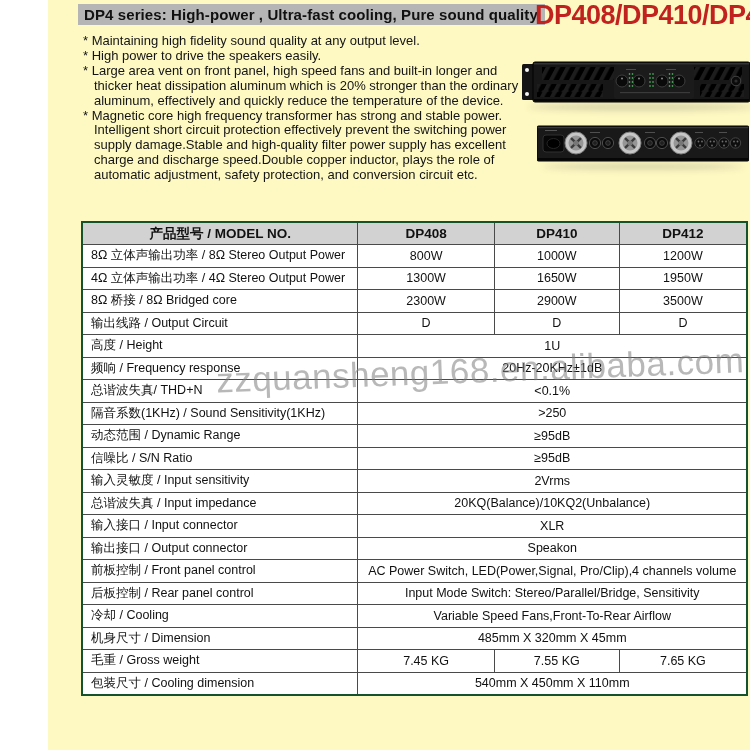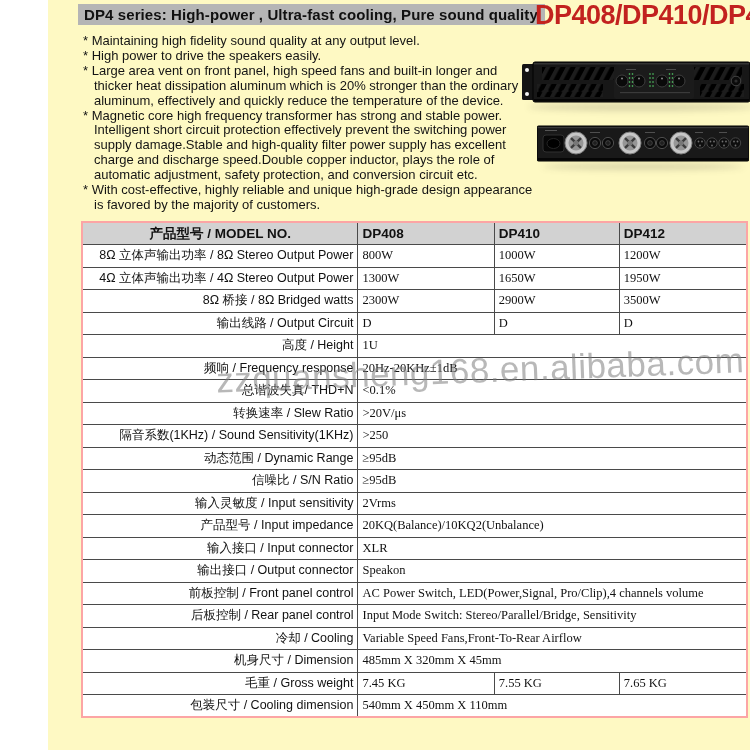--- a/index.html
+++ b/index.html
@@ -21,40 +21,39 @@
     color:rgba(125,125,125,.55); transform:rotate(-2.2deg); white-space:nowrap; letter-spacing:.5px;
     pointer-events:none; z-index:5; }
 
   .artifact-line { position:absolute; left:705px; top:182px; width:1px; height:40px; background:#d9d9d9; transform:rotate(6deg); }
 
   table.spec { position:absolute; left:33px; top:221px; width:667px; border-collapse:collapse; table-layout:fixed;
     font-size:12.5px; color:#111; background:#fff; z-index:2; }
   table.spec col.c0 { width:41.5%; } table.spec col.c1 { width:20.5%; }
   table.spec col.c2 { width:18.8%; } table.spec col.c3 { width:19.2%; }
   table.spec td, table.spec th { border:1px solid #4a4a4a; height:22.5px; padding:0 4px; overflow:hidden; white-space:nowrap; }
-  table.spec { border:2px solid #fca5a5;padding-left:40px; }
-  table.spec thead th { background:#d2d2d2; font-weight:bold; font-size:13.5px; text-align:left; }
+  table.spec { border:2px solid #14532d;padding-left:40px; }
+  table.spec thead th { background:#d2d2d2; font-weight:bold; font-size:13.5px; text-align:center; }
   table.spec thead th.lbl { text-align:center; }
-  table.spec td.lbl { text-align:right; padding-left:8px; }
-  table.spec td.val { text-align:left;font-family:Liberation Serif, serif; }
+  table.spec td.lbl { text-align:left; padding-left:8px; }
+  table.spec td.val { text-align:center; }
 </style>
 </head>
 <body>
 
 <div id="page">
 
   <div class="series-title">DP4 series: High-power , Ultra-fast cooling, Pure sound quality</div>
   <div class="model-title">DP408/DP410/DP412</div>
 
   <div class="features">
       <div class="feature">* Maintaining high fidelity sound quality at any output level.</div>
       <div class="feature">* High power to drive the speakers easily.</div>
       <div class="feature">* Large area vent on front panel, high speed fans and built-in longer and thicker heat dissipation aluminum which is 20% stronger than the ordinary aluminum, effectively and quickly reduce the temperature of the device.</div>
       <div class="feature">* Magnetic core high frequency transformer has strong and stable power. Intelligent short circuit protection effectively prevent the switching power supply damage.Stable and high-quality filter power supply has excellent charge and discharge speed.Double copper inductor, plays the role of automatic adjustment, safety protection, and conversion circuit etc.</div>
-      <div class="feature">* With cost-effective, highly reliable and unique high-grade design appearance is favored by the majority of customers.</div>
     </div>
 
   <div class="img-shadow" style="left:480px; top:103px; width:228px; height:8px;"></div>
   <div class="panel-img" style="left:474px; top:61px; width:239px; height:42px;">
     <svg width="239" height="42" viewBox="0 0 239 42">
       <defs>
         <pattern id="slats" width="10" height="30" patternUnits="userSpaceOnUse" patternTransform="skewX(-28)">
           <rect width="10" height="30" fill="#1d1d1d"></rect>
           <rect x="1.5" width="5.5" height="30" rx="2.5" fill="#000"></rect>
         </pattern>
@@ -242,21 +241,21 @@
           <td class="val">1000W</td>
           <td class="val">1200W</td>
         </tr>
         <tr>
           <td class="lbl">4Ω 立体声输出功率 / 4Ω Stereo Output Power</td>
           <td class="val">1300W</td>
           <td class="val">1650W</td>
           <td class="val">1950W</td>
         </tr>
         <tr>
-          <td class="lbl">8Ω 桥接 / 8Ω Bridged watts</td>
+          <td class="lbl">8Ω 桥接 / 8Ω Bridged core</td>
           <td class="val">2300W</td>
           <td class="val">2900W</td>
           <td class="val">3500W</td>
         </tr>
         <tr>
           <td class="lbl">输出线路 / Output Circuit</td>
           <td class="val">D</td>
           <td class="val">D</td>
           <td class="val">D</td>
         </tr>
@@ -266,41 +265,37 @@
         </tr>
         <tr>
           <td class="lbl">频响 / Frequency response</td>
           <td colspan="3" class="val">20Hz-20KHz±1dB</td>
         </tr>
         <tr>
           <td class="lbl">总谐波失真/ THD+N</td>
           <td colspan="3" class="val">&lt;0.1%</td>
         </tr>
         <tr>
-          <td class="lbl">转换速率 / Slew Ratio</td>
-          <td colspan="3" class="val">&gt;20V/μs</td>
-        </tr>
-        <tr>
           <td class="lbl">隔音系数(1KHz) / Sound Sensitivity(1KHz)</td>
           <td colspan="3" class="val">&gt;250</td>
         </tr>
         <tr>
           <td class="lbl">动态范围 / Dynamic Range</td>
           <td colspan="3" class="val">≥95dB</td>
         </tr>
         <tr>
           <td class="lbl">信噪比 / S/N Ratio</td>
           <td colspan="3" class="val">≥95dB</td>
         </tr>
         <tr>
           <td class="lbl">输入灵敏度 / Input sensitivity</td>
           <td colspan="3" class="val">2Vrms</td>
         </tr>
         <tr>
-          <td class="lbl">产品型号 / Input impedance</td>
+          <td class="lbl">总谐波失真 / Input impedance</td>
           <td colspan="3" class="val">20KQ(Balance)/10KQ2(Unbalance)</td>
         </tr>
         <tr>
           <td class="lbl">输入接口 / Input connector</td>
           <td colspan="3" class="val">XLR</td>
         </tr>
         <tr>
           <td class="lbl">输出接口 / Output connector</td>
           <td colspan="3" class="val">Speakon</td>
         </tr>

